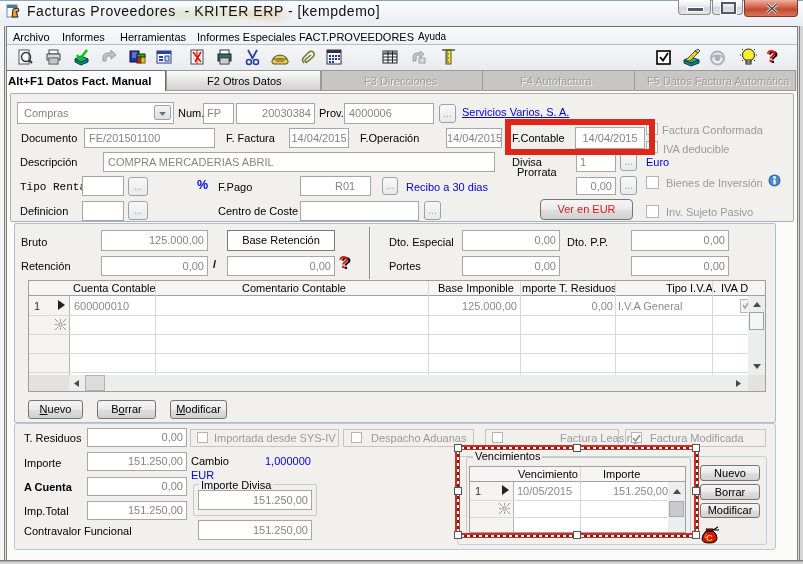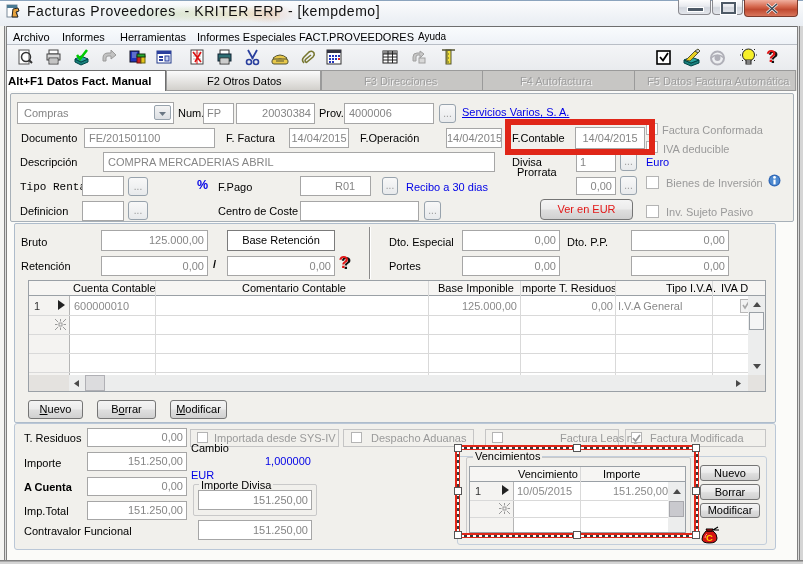--- a/index.html
+++ b/index.html
@@ -374,21 +374,21 @@
 <div class="cbtext" style="left:371px;top:432px;">Despacho Aduanas</div>
 <div class="cbframe" style="left:485px;top:429px;width:134px;height:18px;"></div>
 <div class="cb" style="left:492px;top:432px;"></div>
 <div class="cbtext" style="left:512px;top:432px;margin-left:48px;">Factura Leasing</div>
 <div class="cbframe" style="left:625px;top:429px;width:141px;height:18px;"></div>
 <div class="cb" style="left:631px;top:432px;"><svg width="9" height="9">
         <path d="M1 4 L3.5 7 L8 1" stroke="#9a9a9a" stroke-width="1.8" fill="none"></path>
       </svg></div>
 <div class="cbtext" style="left:650px;top:432px;">Factura Modificada</div>
 
-<div class="lbl" style="left:191px;top:442px;">Cambio</div>
+<div class="lbl" style="left:191px;top:455px;">Cambio</div>
 <div class="abs blue" style="left:265px;top:455px;">1,000000</div>
 <div class="abs blue" style="left:191px;top:469px;">EUR</div>
 
 <div class="abs" style="left:193px;top:484px;width:124px;height:32px;border:1px solid #c9c9c9;border-radius:2px;box-sizing:border-box;"></div>
 <div class="lbl" style="left:199px;top:479px;background:#f1f0ec;padding:0 2px;">Importe Divisa</div>
 <div class="fld fr" style="left:198px;top:490px;width:114px;height:20px;line-height:18px;"><span style="padding-right:3px;">151.250,00</span></div>
 <div class="fld fr" style="left:198px;top:520px;width:114px;height:20px;line-height:18px;"><span style="padding-right:3px;">151.250,00</span></div>
 
 <div class="abs" style="left:457px;top:456px;width:310px;height:89px;border:1px solid #c3cedb;border-radius:3px;box-sizing:border-box;"></div>
 

